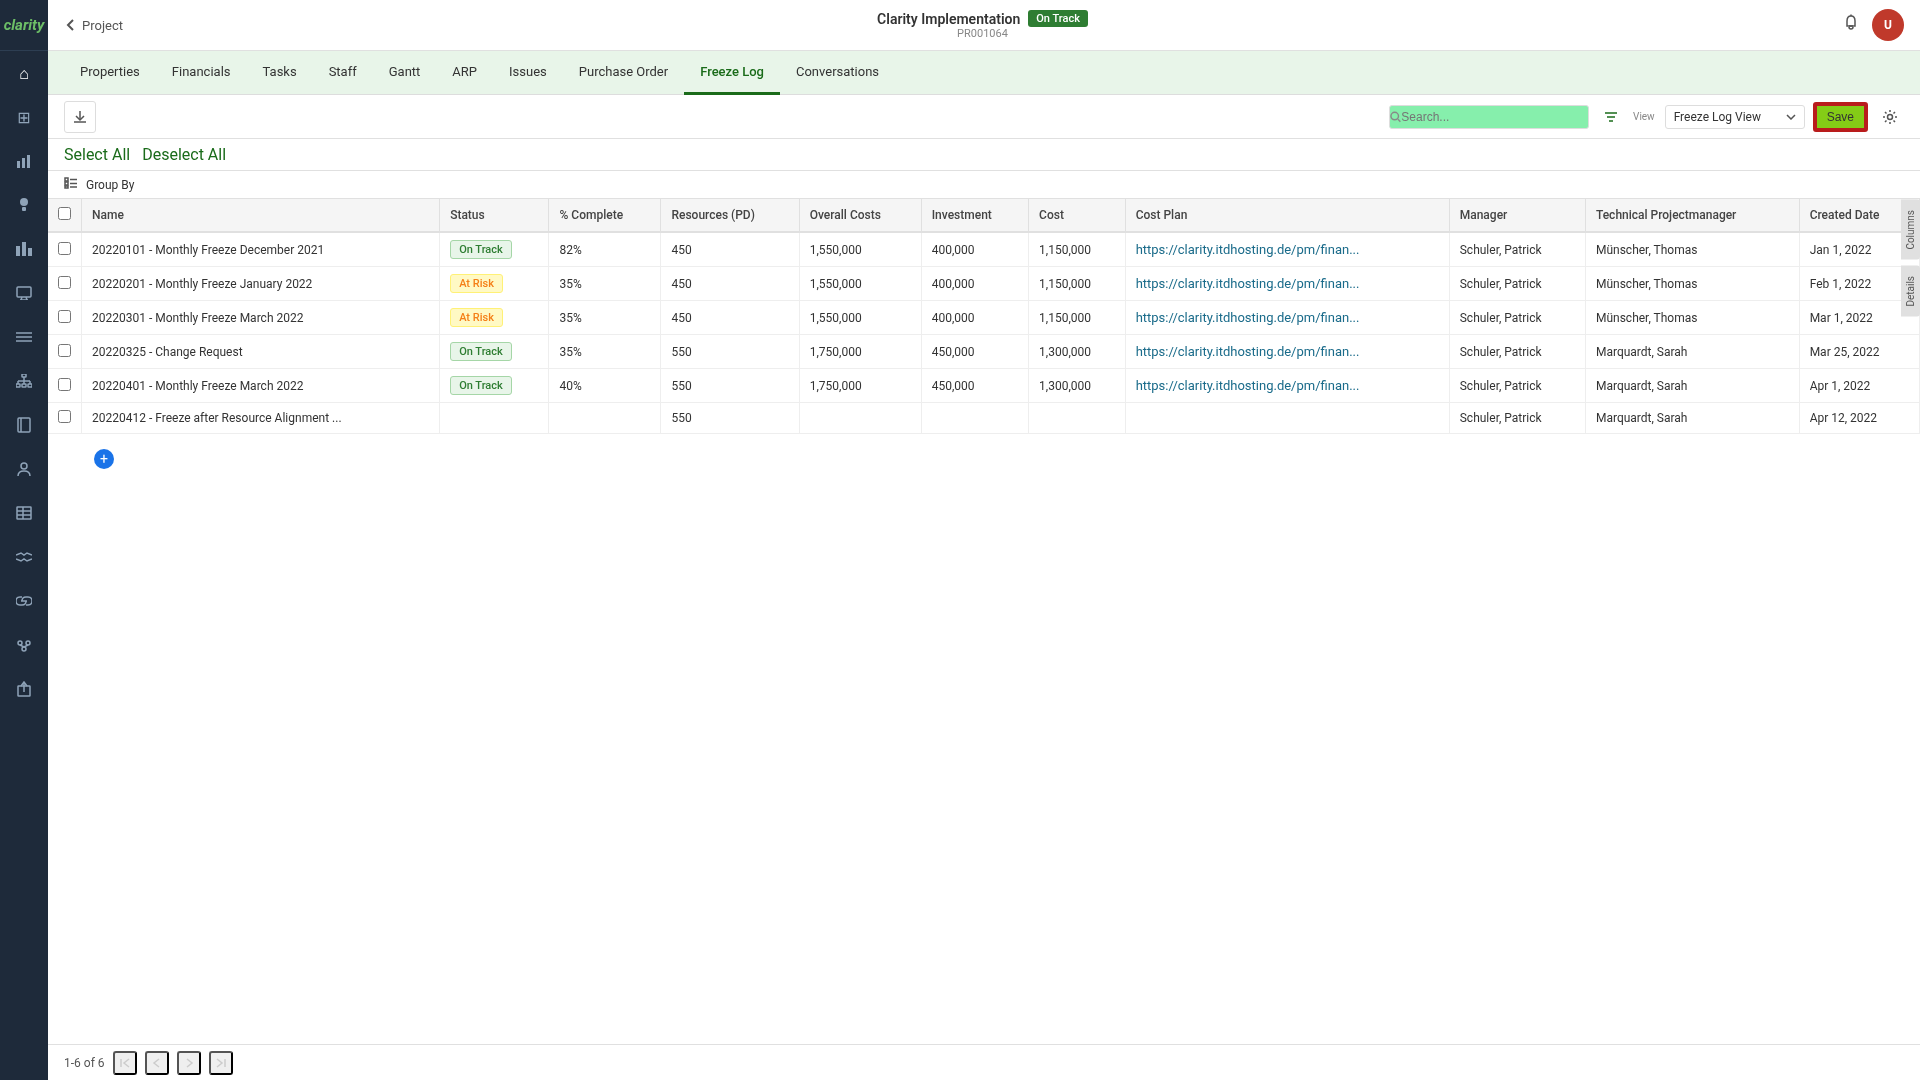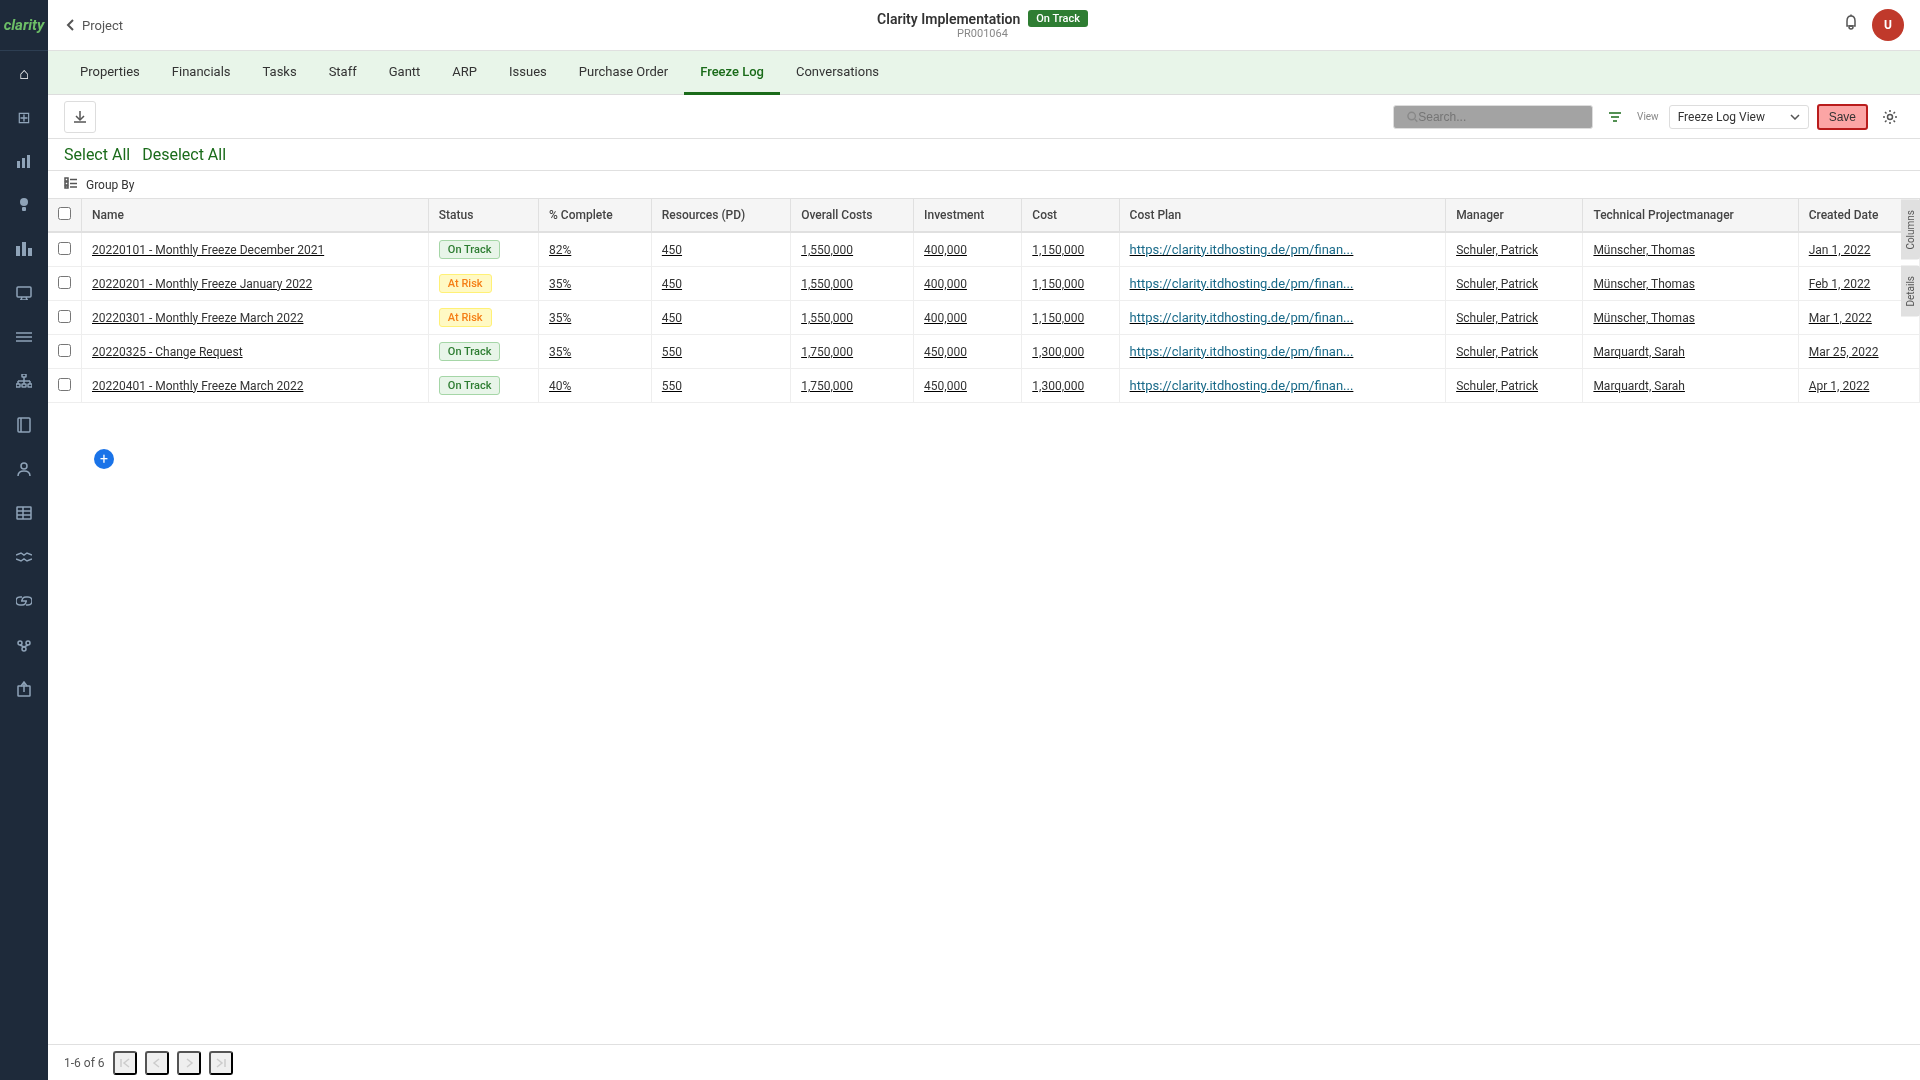--- a/index.html
+++ b/index.html
@@ -171,24 +171,24 @@
       margin-left: auto;
       display: flex;
       align-items: center;
       gap: 8px;
     }
     .search-box {
       display: flex;
       align-items: center;
       border: 1px solid #ddd;
       border-radius: 3px;
-      padding: 4px 13px;
+      padding: 4px 0;
       gap: 0;
       width: 200px;
-      background: #a3a3a3;
+      background: #86efac;
     }
     .search-box input {
       border: none;
       outline: none;
       font-size: 12px;
       color: #333;
       width: 100%;
       background: transparent;
     }
     .filter-btn {
@@ -208,22 +208,22 @@
       border: 1px solid #ddd;
       border-radius: 3px;
       padding: 4px 8px;
       cursor: pointer;
       background: white;
       font-size: 12px;
       color: #333;
       min-width: 140px;
     }
     .save-btn {
-      background: #fca5a5;
-      border: 2px solid #b91c1c;
+      background: #84cc16;
+      border: 4px solid #b91c1c;
       border-radius: 3px;
       padding: 4px 10px;
       font-size: 12px;
       cursor: pointer;
       color: #333;
     }
     .settings-btn {
       width: 28px;
       height: 28px;
       display: flex;
@@ -290,21 +290,20 @@
       font-weight: 500;
       color: #444;
       border-right: 1px solid #e0e0e0;
       white-space: nowrap;
       cursor: pointer;
       user-select: none;
     }
     tbody tr {
       border-bottom: 1px solid #eee;
       background: white;
-      text-decoration: underline;
     }
     tbody td {
       padding: 7px 10px;
       border-right: 1px solid #eee;
       color: #333;
       white-space: nowrap;
     }
     .row-checkbox {
       width: 30px;
       text-align: center;
@@ -665,20 +664,34 @@
             <td>40%</td>
             <td>550</td>
             <td>1,750,000</td>
             <td>450,000</td>
             <td>1,300,000</td>
             <td><a class="data-link" href="#">https://clarity.itdhosting.de/pm/finan...</a></td>
             <td>Schuler, Patrick</td>
             <td>Marquardt, Sarah</td>
             <td>Apr 1, 2022</td>
           </tr>
+          <tr>
+            <td class="row-checkbox"><input type="checkbox" style=""></td>
+            <td class="name-col">20220412 - Freeze after Resource Alignment ...</td>
+            <td></td>
+            <td></td>
+            <td>550</td>
+            <td></td>
+            <td></td>
+            <td></td>
+            <td></td>
+            <td>Schuler, Patrick</td>
+            <td>Marquardt, Sarah</td>
+            <td>Apr 12, 2022</td>
+          </tr>
         </tbody>
     </table>
   </div>
 
   <div class="pagination">
     <span>1-6 of 6</span>
     <button class="page-btn disabled">
       <svg width="12" height="12" viewBox="0 0 12 12" fill="none" stroke="#ccc" stroke-width="1.5">
           <polyline points="10,2 5,6 10,10"></polyline>
           <line x1="2" y1="2" x2="2" y2="10"></line>

